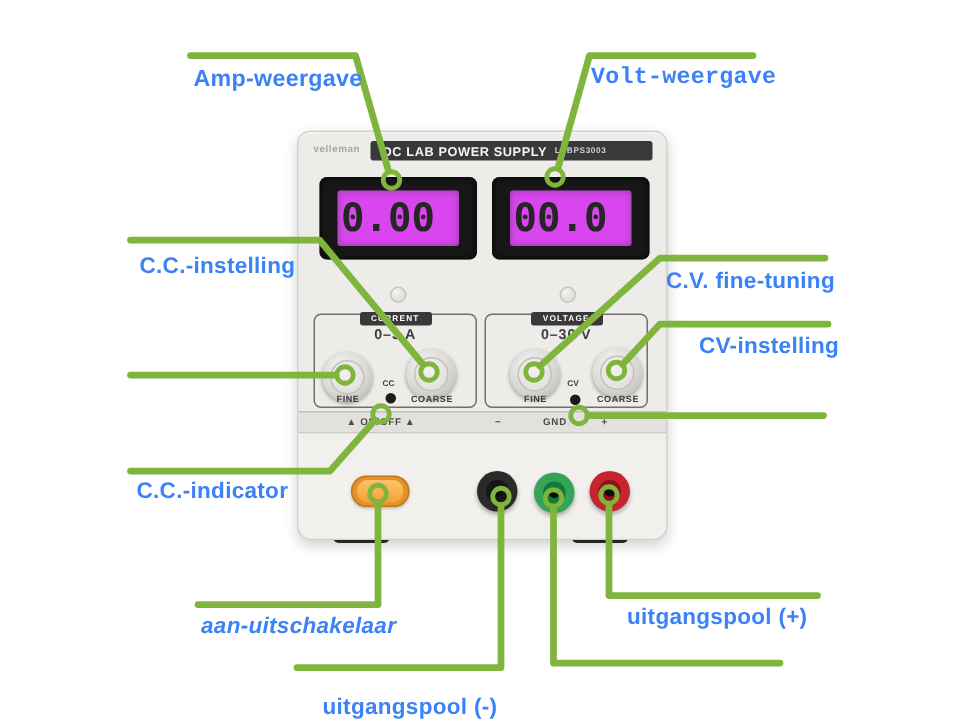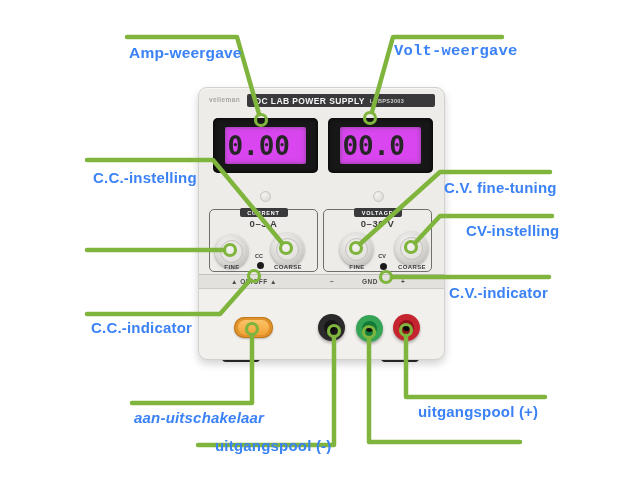--- a/index.html
+++ b/index.html
@@ -170,18 +170,17 @@
     <circle cx="369" cy="332" r="5.5"></circle>
     <circle cx="406" cy="330" r="5.5"></circle>
   </svg>
 
   <div class="callout center" style="left:129px;top:44px;width:110px;font-size:15.5px;">Amp-weergave</div>
   <div class="callout center" style="left:394px;top:42px;width:110px;font-size:15.5px;font-family:Liberation Mono, monospace;">Volt-weergave</div>
   <div class="callout" style="left:93px;top:169px;">C.C.-instelling</div>
   <div class="callout" style="left:91px;top:319px;">C.C.-indicator</div>
   <div class="callout" style="left:444px;top:179px;">C.V. fine-tuning</div>
   <div class="callout" style="left:454px;top:222px;margin-left:12px;">CV-instelling</div>
-  <div class="callout" style="left:449px;top:284px;">C.V.-indicator</div>
   <div class="callout" style="left:134px;top:409px;font-style:italic;">aan-uitschakelaar</div>
-  <div class="callout" style="left:215px;top:437px;">uitgangspool (-)</div>
+  <div class="callout" style="left:215px;top:463px;">uitgangspool (-)</div>
   <div class="callout" style="left:418px;top:403px;text-align:center;">uitgangspool (+)</div>
 
 </div>
 
 </body></html>

